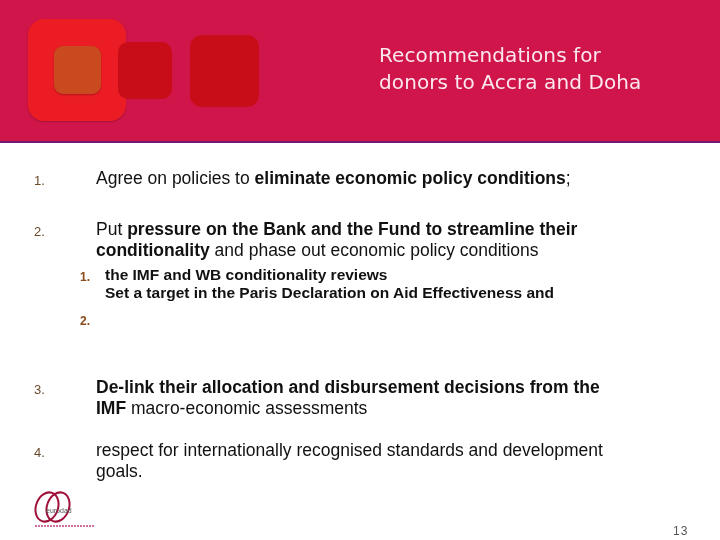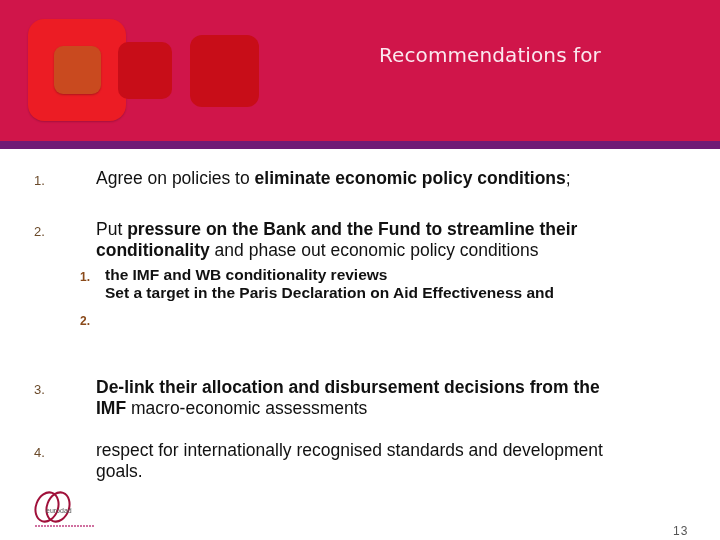--- a/index.html
+++ b/index.html
@@ -1,17 +1,17 @@
 <!DOCTYPE html>
 <html><head>
   <meta charset="utf-8">
   <style>
     html, body { margin:0; padding:0; }
     body { width:720px; height:540px; background:#ffffff; position:relative; overflow:hidden; font-family:"Liberation Sans", sans-serif; }
-    .header { position:absolute; left:0; top:0; width:720px; height:141px; background:#d0154a; border-bottom:8px solid #701a75; }
+    .header { position:absolute; left:0; top:0; width:720px; height:141px; background:#d0154a; border-bottom:2px solid #701a75; }
     .sq { position:absolute; border-radius:12px; }
     .sq1 { left:28px; top:19px; width:98px; height:102px; background:#ec1c24; box-shadow:0 1px 2px rgba(0,0,0,.2); border-radius:16px; }
     .sq1i { left:54px; top:46px; width:47px; height:48px; background:#c94a1f; border-radius:9px; box-shadow:0 1px 2px rgba(0,0,0,.25); }
     .sq2 { left:118px; top:42px; width:54px; height:57px; background:#c80d18; border-radius:10px; }
     .sq3 { left:190px; top:35px; width:69px; height:72px; background:#c80d18; border-radius:12px; }
     .title { position:absolute; left:379px; top:42px; color:#fbe8ef; font-family:"DejaVu Sans", sans-serif; font-size:20px; line-height:27px; letter-spacing:0.1px; }
     .item { position:absolute; left:0; width:720px; font-size:17.5px; color:#111; line-height:21px; }
     .num { position:absolute; left:34px; font-size:13px; color:#6b4a2a; }
     .txt { position:absolute; left:79px; width:620px;margin-left:17px; }
     .sub { position:absolute; left:0; width:720px; font-size:15.5px; color:#111; line-height:18px; }
@@ -26,20 +26,21 @@
 </head>
 <body>
 
 <div class="header">
   <div class="sq sq1"></div>
   <div class="sq sq1i"></div>
   <div class="sq sq2"></div>
   <div class="sq sq3"></div>
   <div class="title">
     <div>Recommendations for</div>
+    <div>donors to Accra and Doha</div>
   </div>
 </div>
 
 <div class="item" style="top:168px;">
   <span class="num" style="top:2px;">1.</span>
   <div class="txt"><span>Agree on policies to </span><b>eliminate economic policy conditions</b><span>;</span></div>
 </div>
 
 <div class="item" style="top:219px;">
   <span class="num" style="top:2px;">2.</span>

